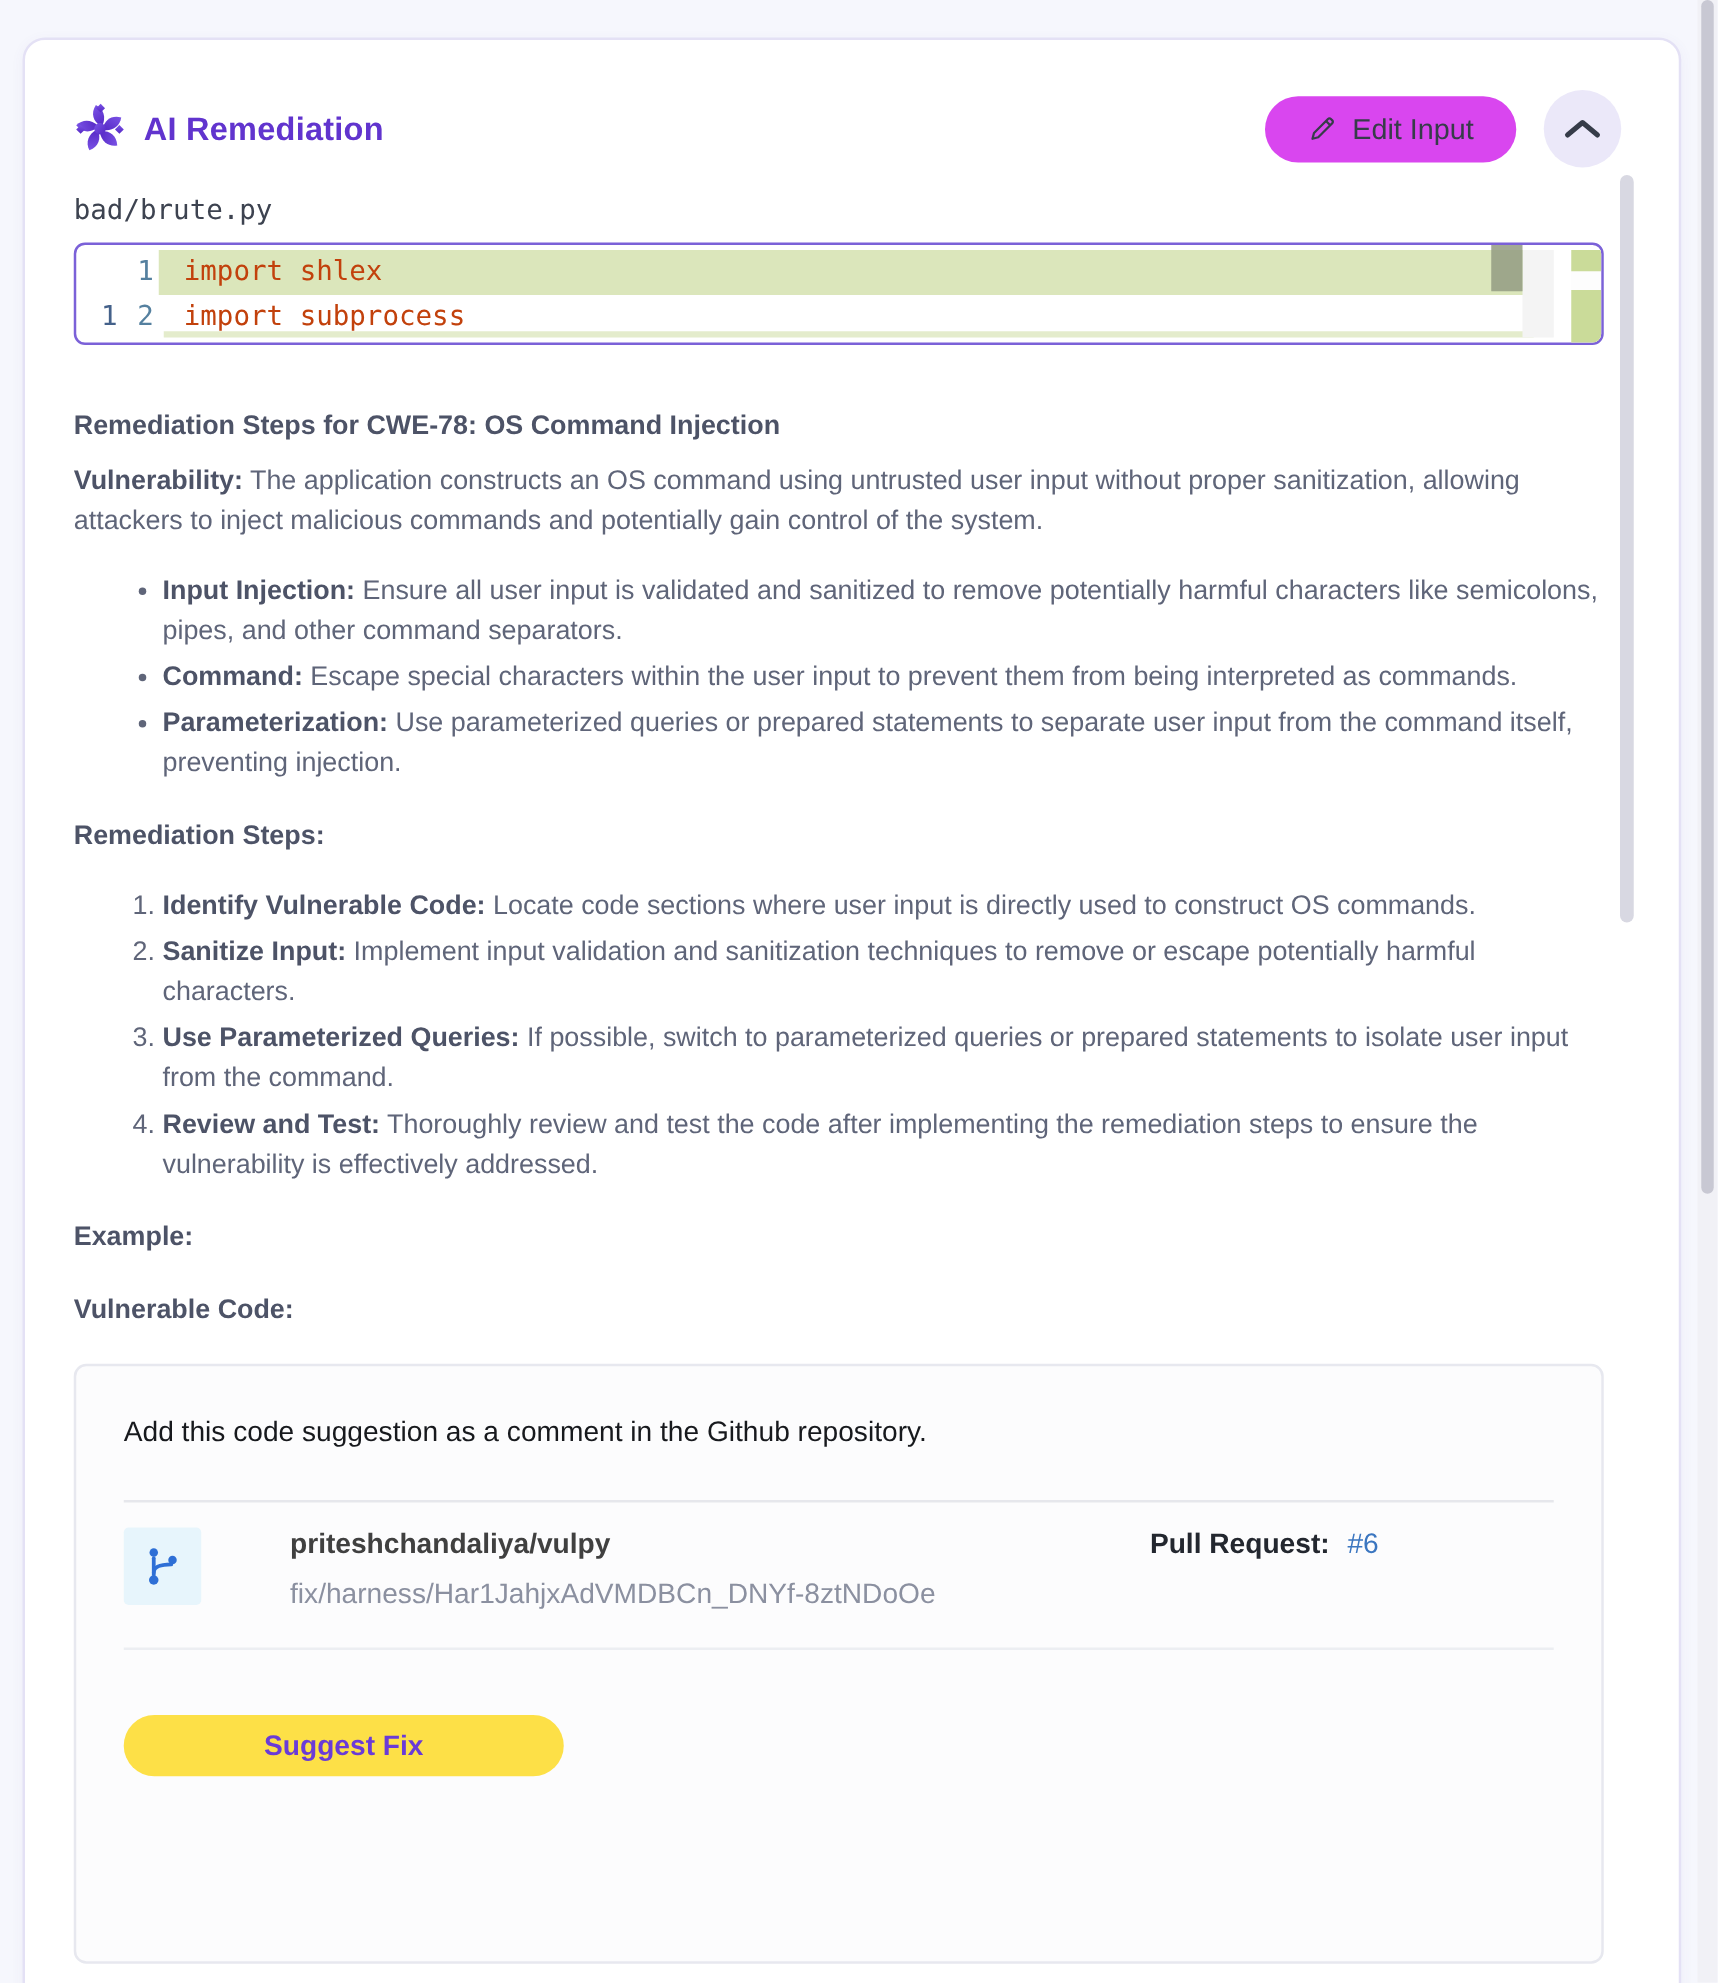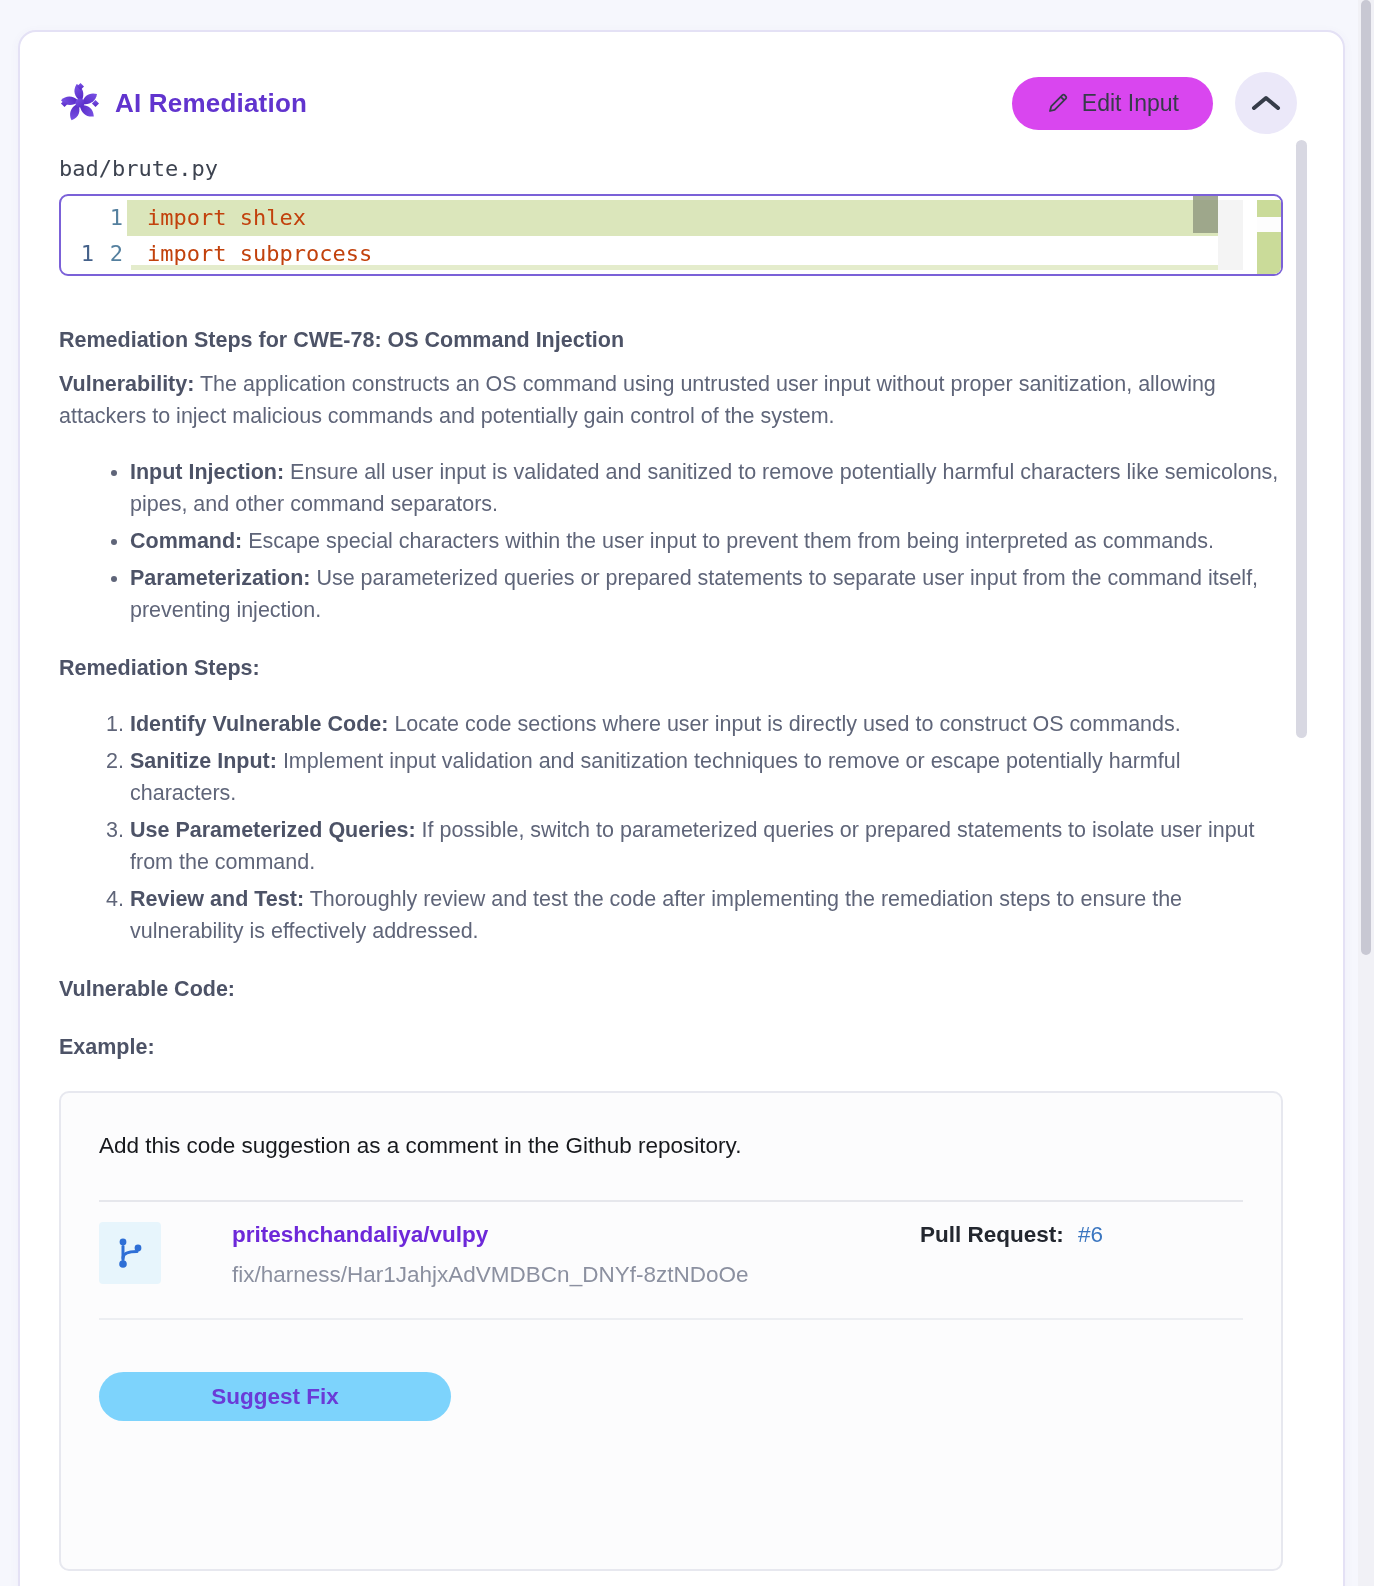--- a/index.html
+++ b/index.html
@@ -97,29 +97,29 @@
   .prompt { font-size: 22.5px; color: #17191d; }
   .divider { margin-top: 41px; height: 2px; background: #e6e7ec; }
   .divider2 { margin-top: 30px; height: 2px; background: #eceef2; }
   .repo-row { margin-top: 20px; display: flex; align-items: flex-start; }
   .repo-icon-box {
     width: 62px; height: 62px; flex: 0 0 auto;
     background: #e7f5fc; border-radius: 4px;
     display: flex; align-items: center; justify-content: center;
   }
   .repo-text { margin-left: 71px; }
-  .repo-name { font-size: 22.5px; font-weight: bold; color: #6d28d9; }
+  .repo-name { font-size: 22.5px; font-weight: bold; color: #404040; }
   .repo-branch { margin-top: 14px; font-size: 22.5px; color: #8b90a0; }
   .pr { margin-left: auto; padding-right: 140px; font-size: 22.5px; }
   .pr-label { font-weight: bold; color: #23272f; }
   .pr-num { color: #3b76c0; cursor: pointer; }
   .suggest-btn {
     margin-top: 52px;
     width: 352px; height: 49px;
-    background: #7dd3fc; border: none; border-radius: 25px;
+    background: #fde047; border: none; border-radius: 25px;
     font-family: inherit; font-size: 22.5px; font-weight: bold;
     color: #6a3bd7; cursor: pointer;
   }
 
   
   .panel-scrollbar {
     position: absolute; left: 1296px; top: 140px;
     width: 11px; height: 598px;
     background: #d8d8e2; border-radius: 6px;
   }
@@ -221,22 +221,22 @@
 
       <h3 class="h-sub">Remediation Steps:</h3>
 
       <ol>
         <li><b>Identify Vulnerable Code:</b><span> Locate code sections where user input is directly used to construct OS commands.</span></li>
         <li><b>Sanitize Input:</b><span> Implement input validation and sanitization techniques to remove or escape potentially harmful characters.</span></li>
         <li><b>Use Parameterized Queries:</b><span> If possible, switch to parameterized queries or prepared statements to isolate user input from the command.</span></li>
         <li><b>Review and Test:</b><span> Thoroughly review and test the code after implementing the remediation steps to ensure the vulnerability is effectively addressed.</span></li>
       </ol>
 
+      <h3 class="h-sub">Example:</h3>
       <h3 class="h-sub">Vulnerable Code:</h3>
-      <h3 class="h-sub">Example:</h3>
     </div>
 
     <div class="subcard">
       <div class="prompt">Add this code suggestion as a comment in the Github repository.</div>
       <div class="divider"></div>
 
       <div class="repo-row">
         <div class="repo-icon-box">
           <svg width="34" height="38" viewBox="0 0 34 38" fill="none">
             <circle cx="10" cy="8" r="3.4" fill="#2e6fd6"></circle>

